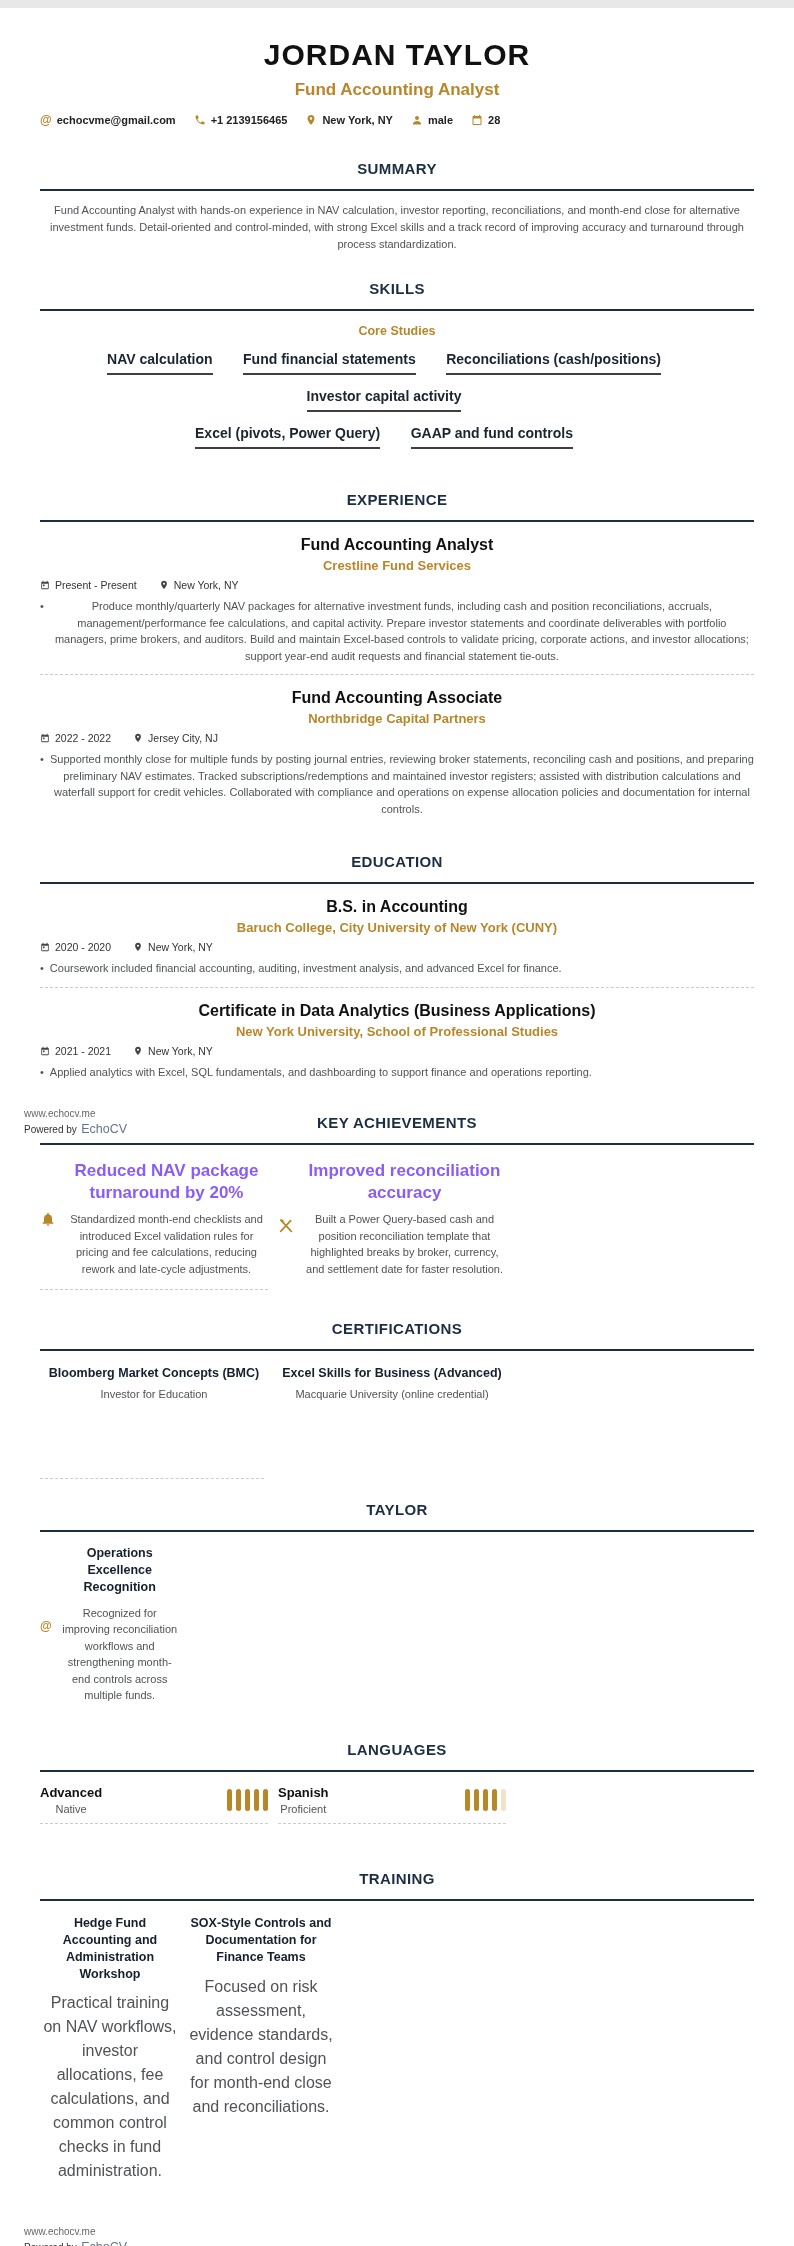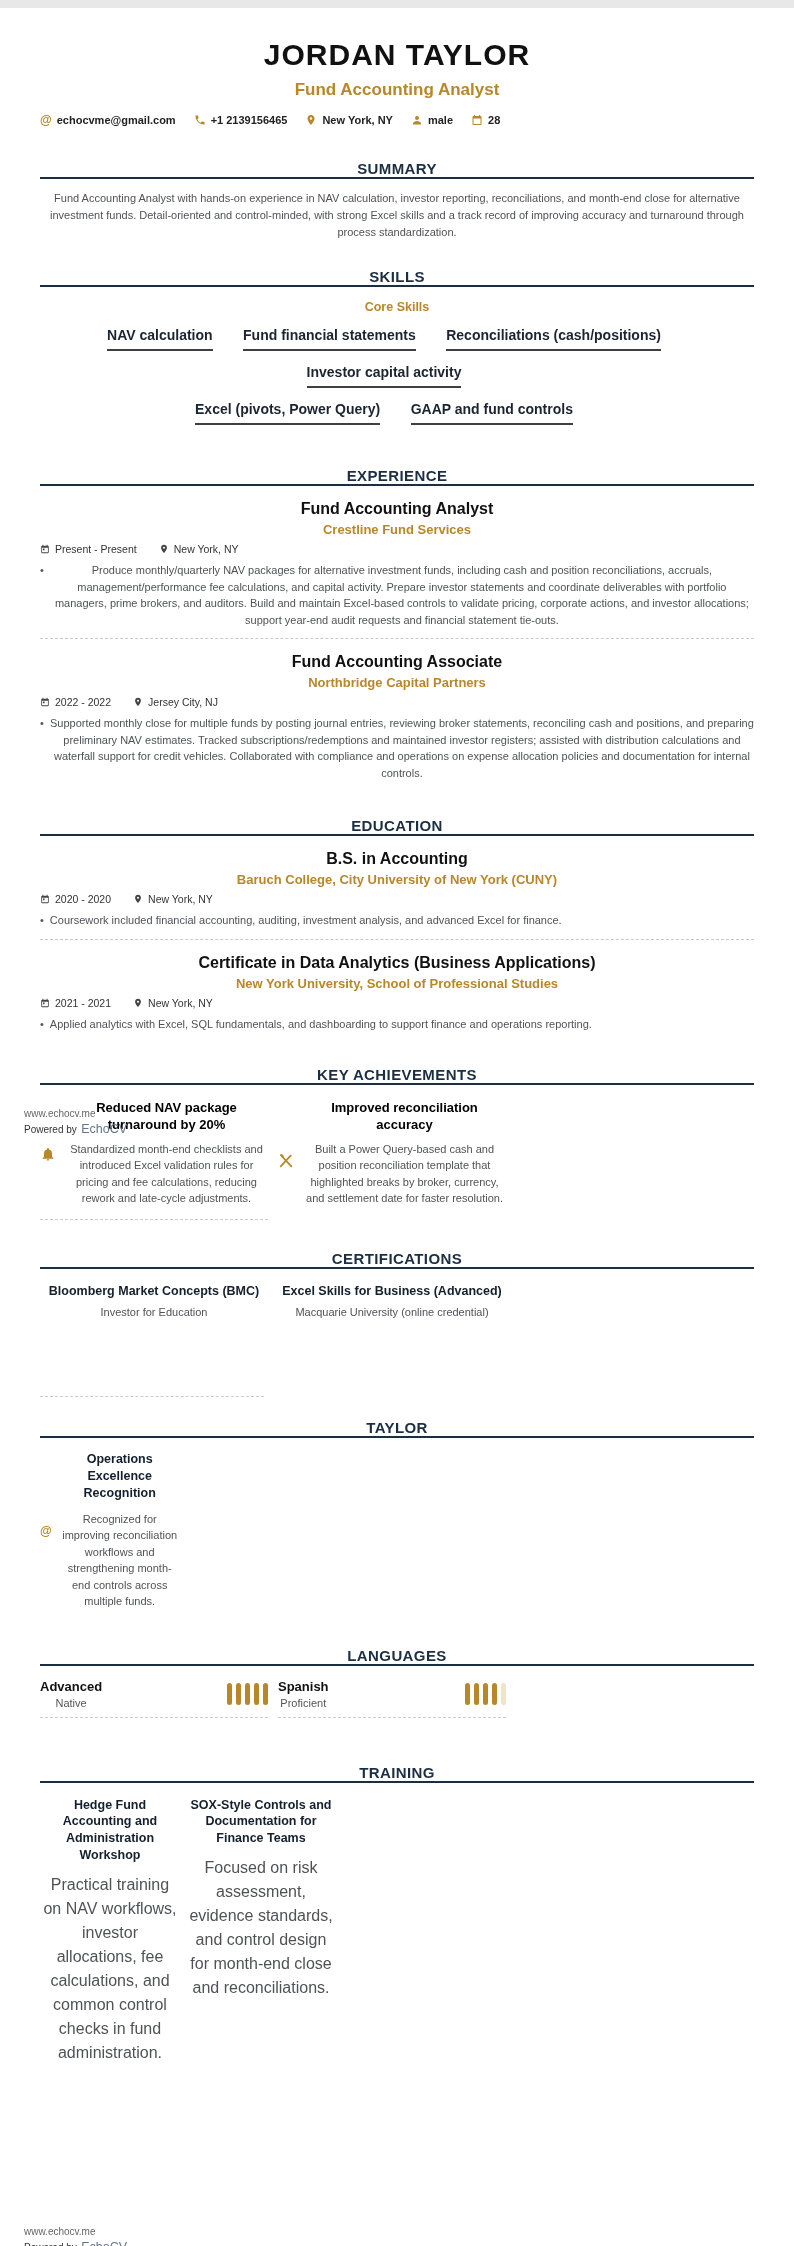--- a/index.html
+++ b/index.html
@@ -22,21 +22,21 @@
   .contact-row { margin-top:13px; display:flex; align-items:center; gap:18px; font-size:11px; font-weight:bold; color:#222; }
   .contact-item { display:flex; align-items:center; gap:5px; }
   .gold-ic { color:#b8872a; fill:#b8872a; display:inline-flex; align-items:center; }
   .at-glyph::before { content:"@"; font-size:12px; font-weight:bold; }
   .ic-12 { width:12px; height:12px; }
   .ic-10 { width:10px; height:10px; }
 
   
   .section-heading {
     font-size:15px; font-weight:bold; letter-spacing:0.4px; color:#1c2e42;
-    border-bottom:2.5px solid #1c2e42; padding-bottom:0;
+    border-bottom:2.5px solid #1c2e42; padding-bottom:12px;
   }
   .summary-text { margin-top:11px; font-size:11px; line-height:1.55; color:#4f5357; }
 
   .mt-sum { margin-top:33px; }
   .mt-skl { margin-top:27px; }
   .mt-exp { margin-top:30px; }
   .mt-edu { margin-top:36px; }
   .mt-ach { margin-top:34px; }
   .mt-cer { margin-top:30px; }
   .mt-awd { margin-top:22px; }
@@ -59,21 +59,21 @@
   .entry-meta { margin-top:6px; display:flex; align-items:center; gap:22px; font-size:10.5px; color:#333; }
   .meta-item { display:flex; align-items:center; gap:5px; fill:#444; }
   .entry-bullet { margin-top:7px; display:flex; gap:6px; font-size:11px; line-height:1.5; color:#4f5357; }
   .entry-bullet::before { content:"•"; color:#4f5357; }
   .dashed-div { border-bottom:1px dashed #c9c9c9; margin:10px 0 2px 0; }
 
   
   .two-col { display:grid; grid-template-columns:228px 228px; column-gap:10px; margin-top:15px; }
   .ach-item { display:flex; gap:9px; }
   .ach-icon { flex:0 0 auto; margin-top:1px; }
-  .ach-title { font-size:13px; font-weight:bold; color:#000000; line-height:1.3; }
+  .ach-title { font-size:17px; font-weight:bold; color:#8b5cf6; line-height:1.3; }
   .ach-body { margin-top:7px; font-size:11px; line-height:1.5; color:#4f5357; }
   .ach-dashed { border-bottom:1px dashed #ccc; padding-bottom:12px; }
 
   .cert-title { font-size:12.5px; font-weight:bold; color:#15202e; }
   .cert-sub { margin-top:8px; font-size:11px; color:#4f5357; }
 
   
   .footer { position:absolute; left:24px; right:40px; display:flex; justify-content:space-between; align-items:baseline;flex-direction:column; }
   .footer-1 { top:1100px; } .footer-2 { top:2218px; }
   .footer-site { font-size:10px; color:#666; text-decoration:none; }
@@ -148,21 +148,21 @@
           </span>
           <span>28</span>
         </span>
       </div>
     </div>
 
     <div class="section-heading mt-sum">SUMMARY</div>
     <div class="summary-text">Fund Accounting Analyst with hands-on experience in NAV calculation, investor reporting, reconciliations, and month-end close for alternative investment funds. Detail-oriented and control-minded, with strong Excel skills and a track record of improving accuracy and turnaround through process standardization.</div>
 
     <div class="section-heading mt-skl">SKILLS</div>
-    <div class="skills-group">Core Skills</div>
+    <div class="skills-group">Core Studies</div>
     <div class="skills-tags">
       <span class="skill-tag">NAV calculation</span>
       <span class="skill-tag">Fund financial statements</span>
       <span class="skill-tag">Reconciliations (cash/positions)</span>
       <span class="skill-tag">Investor capital activity</span>
       <br>
       <span class="skill-tag">Excel (pivots, Power Query)</span>
       <span class="skill-tag">GAAP and fund controls</span>
     </div>
 

